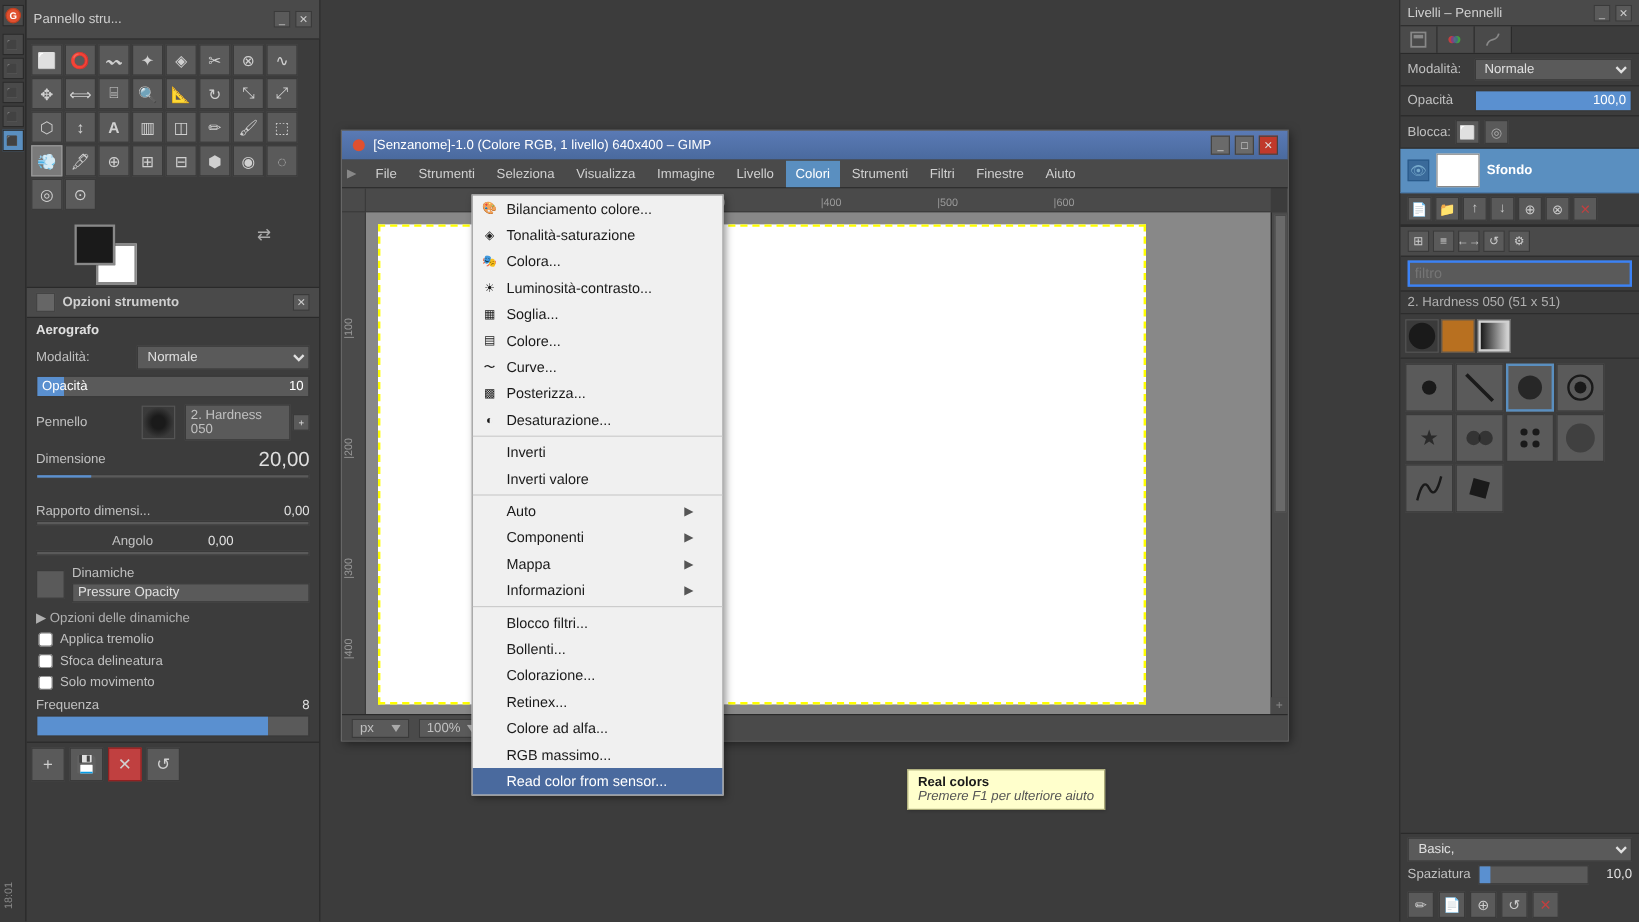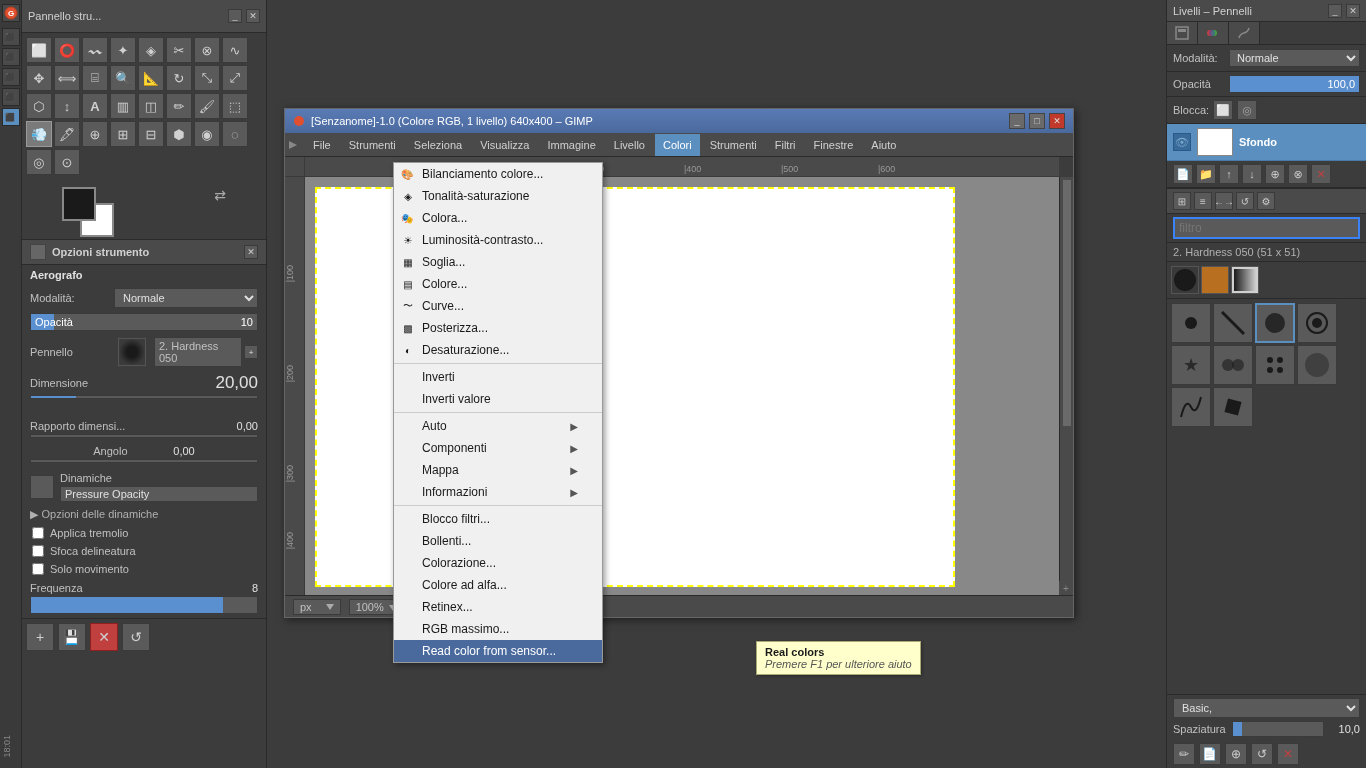--- a/index.html
+++ b/index.html
@@ -1260,24 +1260,24 @@
   <div class="drop-item">
     <span>Blocco filtri...</span>
   </div>
   <div class="drop-item">
     <span>Bollenti...</span>
   </div>
   <div class="drop-item">
     <span>Colorazione...</span>
   </div>
   <div class="drop-item">
+    <span>Retinex...</span>
+  </div>
+  <div class="drop-item">
     <span>Colore ad alfa...</span>
-  </div>
-  <div class="drop-item">
-    <span>Retinex...</span>
   </div>
   <div class="drop-item">
     <span>RGB massimo...</span>
   </div>
   <div class="drop-item highlighted">
     <span>Read color from sensor...</span>
   </div>
 </div>
 
 <div class="tooltip-box">

